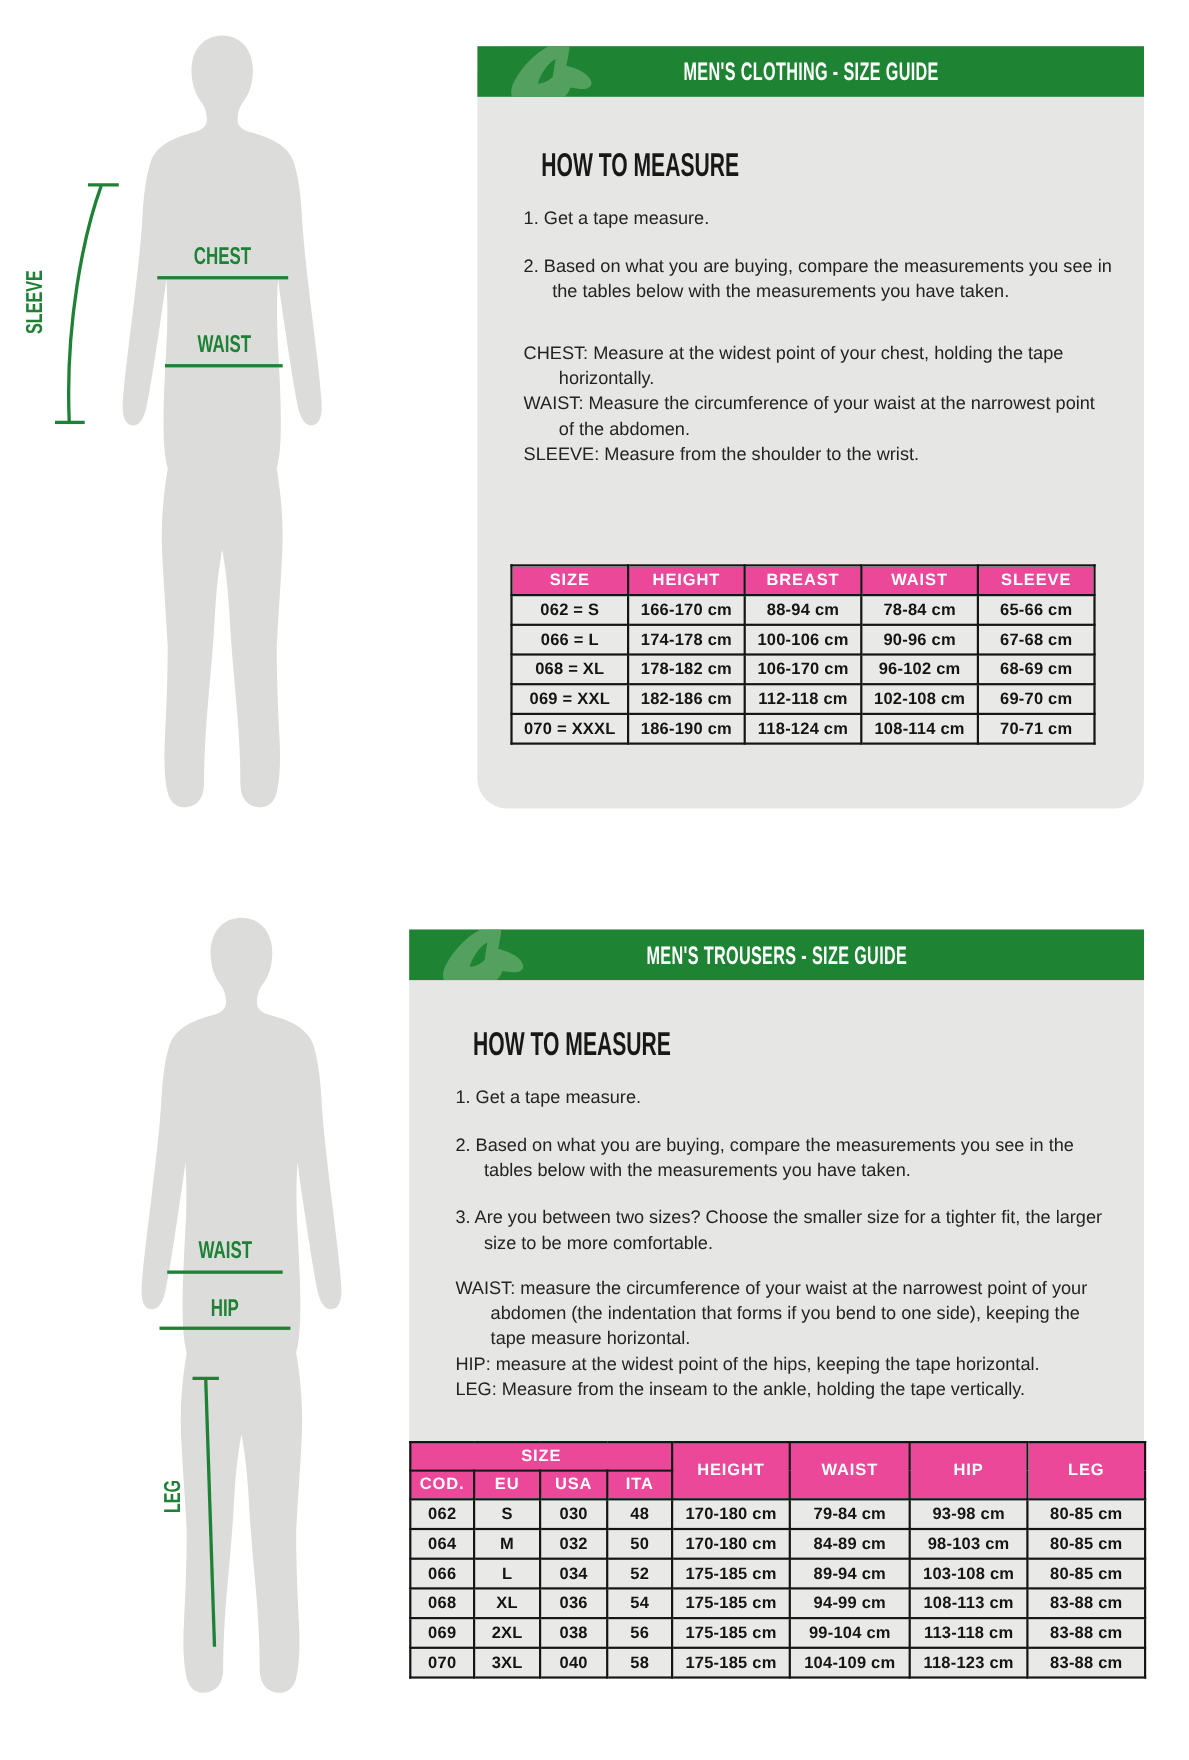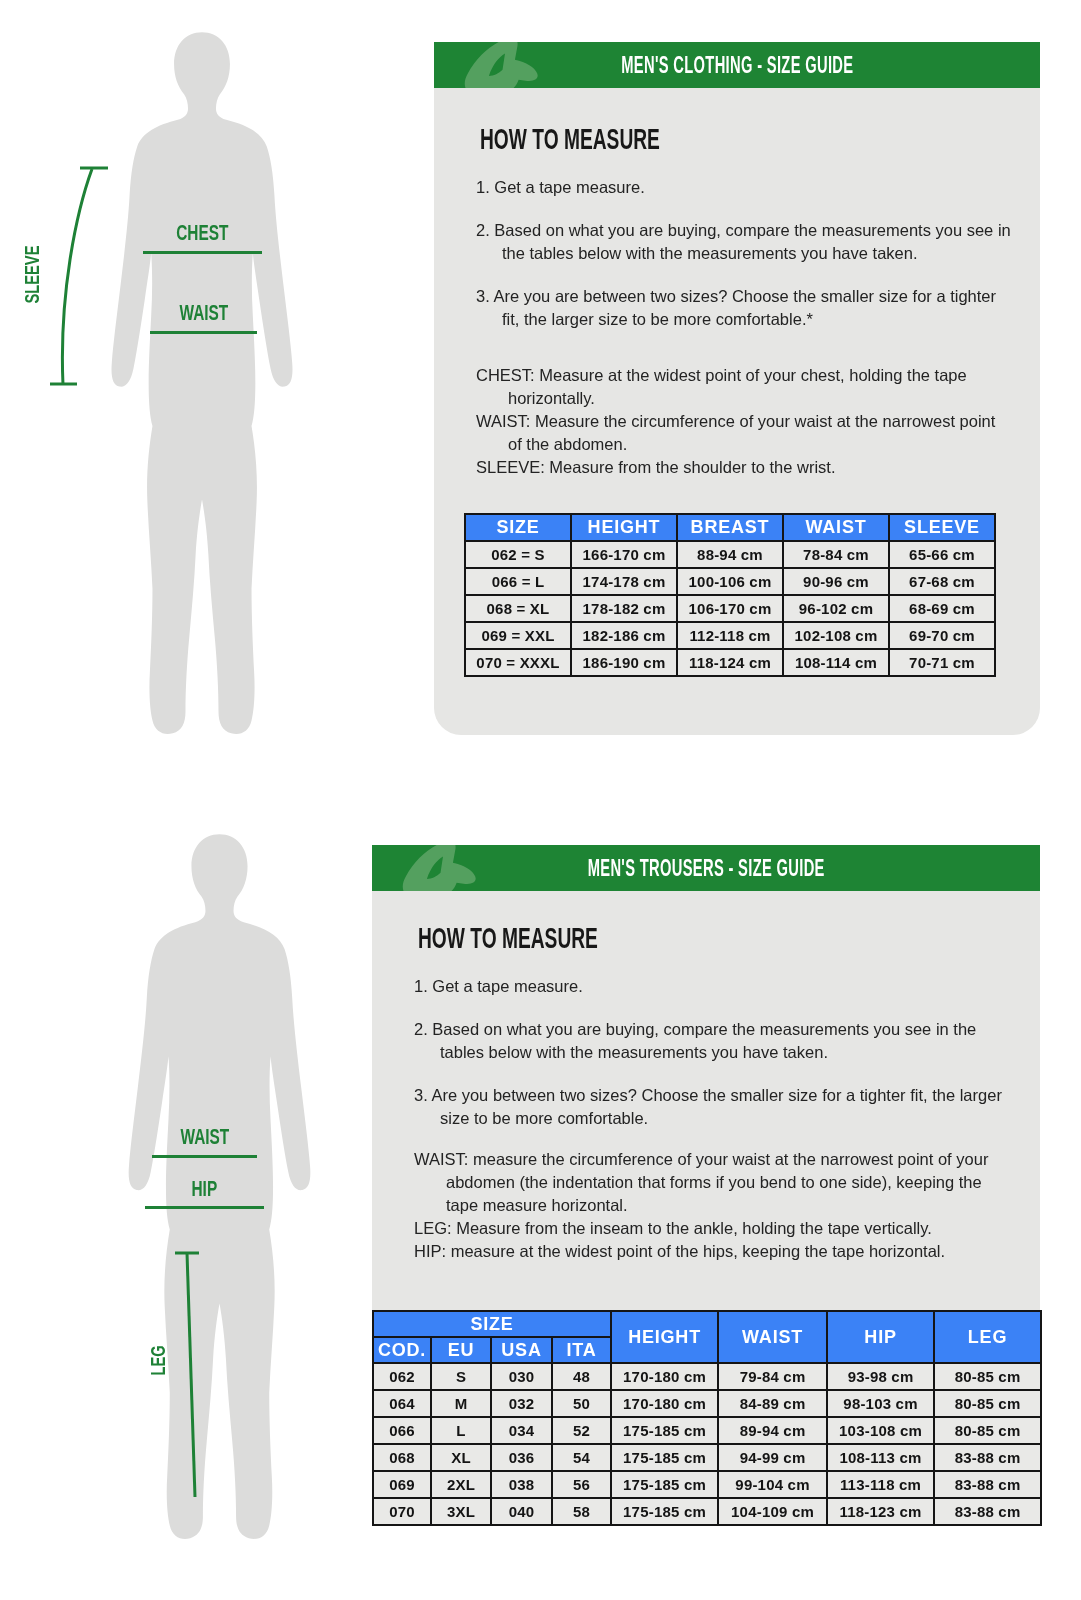--- a/index.html
+++ b/index.html
@@ -21,33 +21,33 @@
 
   
   .panel{position:absolute;background:#e6e6e4;}
   .bar{position:relative;height:46px;background:#1e8434;display:flex;align-items:center;
        justify-content:center;overflow:hidden;}
   .bar-title{color:#ffffff;font-weight:700;font-size:23px;letter-spacing:.5px;
              display:inline-block;transform:scaleX(0.64);white-space:nowrap;}
   .logo{position:absolute;left:-4px;top:-7px;height:62px;width:150px;}
 
   .content{padding:0 28px 0 42px;}
-  .how{margin:4px;padding-top:30px;font-size:30px;font-weight:700;color:#181818;line-height:34px;}
+  .how{margin:16px;padding-top:30px;font-size:30px;font-weight:700;color:#181818;line-height:34px;}
   .how .cond{display:inline-block;transform:scaleX(0.64);transform-origin:left center;white-space:nowrap;}
   .steps{margin-top:12px;}
   .step{font-size:16.5px;line-height:23px;padding-left:26px;text-indent:-26px;color:#232323;margin-top:20px;}
   .notes{margin-top:33px;}
   .notes.tight{margin-top:18px;}
   .note{font-size:16.5px;line-height:23px;padding-left:32px;text-indent:-32px;color:#232323;}
 
   
   table.size-table{position:absolute;border-collapse:collapse;table-layout:fixed;}
   table.size-table th,table.size-table td{border:2px solid #151515;text-align:center;
       vertical-align:middle;padding:0 3px;line-height:1.05;overflow:hidden;}
-  table.size-table th{background:#3b82f6;color:#ffffff;font-weight:700;font-size:18px;
+  table.size-table th{background:#ec4899;color:#ffffff;font-weight:700;font-size:15px;
       letter-spacing:.8px;height:25px;}
   table.size-table td{background:#e9e9e7;color:#141414;font-weight:700;font-size:15px;
       letter-spacing:.2px;height:25px;}
   table.trousers-table th{height:24px;}
 </style>
 </head>
 <body>
 
 <div class="page">
 
@@ -96,21 +96,20 @@
       </svg>
       <span class="bar-title">MEN'S CLOTHING - SIZE GUIDE</span>
     </div>
     <div class="content">
       <h2 class="how">
         <span class="cond">HOW TO MEASURE</span>
       </h2>
       <div class="steps">
         <div class="step">1. Get a tape measure.</div>
         <div class="step">2. Based on what you are buying, compare the measurements you see in the tables below with the measurements you have taken.</div>
-        <div class="step">3. Are you are between two sizes? Choose the smaller size for a tighter fit, the larger size to be more comfortable.*</div>
       </div>
       <div class="notes">
         <div class="note">CHEST: Measure at the widest point of your chest, holding the tape horizontally.</div>
         <div class="note">WAIST: Measure the circumference of your waist at the narrowest point of the abdomen.</div>
         <div class="note">SLEEVE: Measure from the shoulder to the wrist.</div>
       </div>
     </div>
 
     <table class="size-table" style="left:30px;top:471px;width:530px;">
       <colgroup>
@@ -217,22 +216,22 @@
       <h2 class="how" style="padding-top:26px;">
         <span class="cond">HOW TO MEASURE</span>
       </h2>
       <div class="steps">
         <div class="step">1. Get a tape measure.</div>
         <div class="step">2. Based on what you are buying, compare the measurements you see in the tables below with the measurements you have taken.</div>
         <div class="step">3. Are you between two sizes? Choose the smaller size for a tighter fit, the larger size to be more comfortable.</div>
       </div>
       <div class="notes tight">
         <div class="note">WAIST: measure the circumference of your waist at the narrowest point of your abdomen (the indentation that forms if you bend to one side), keeping the tape measure horizontal.</div>
+        <div class="note">HIP: measure at the widest point of the hips, keeping the tape horizontal.</div>
         <div class="note">LEG: Measure from the inseam to the ankle, holding the tape vertically.</div>
-        <div class="note">HIP: measure at the widest point of the hips, keeping the tape horizontal.</div>
       </div>
     </div>
 
     <table class="size-table trousers-table" style="left:0px;top:465px;width:668px;">
       <colgroup>
         <col style="width:58px">
           <col style="width:60px">
           <col style="width:61px">
           <col style="width:59px">
         <col style="width:107px">

